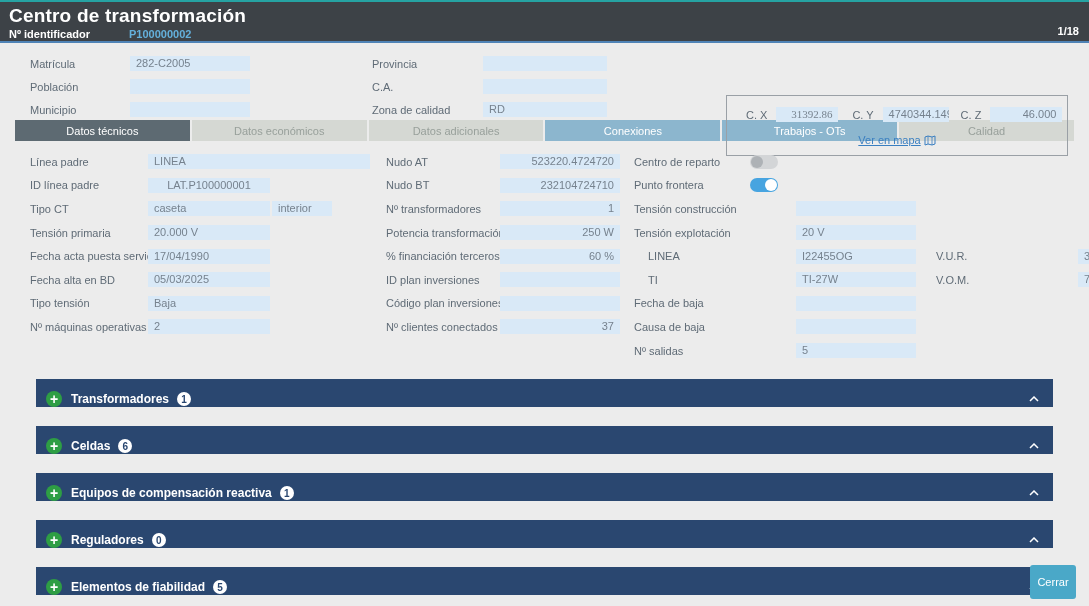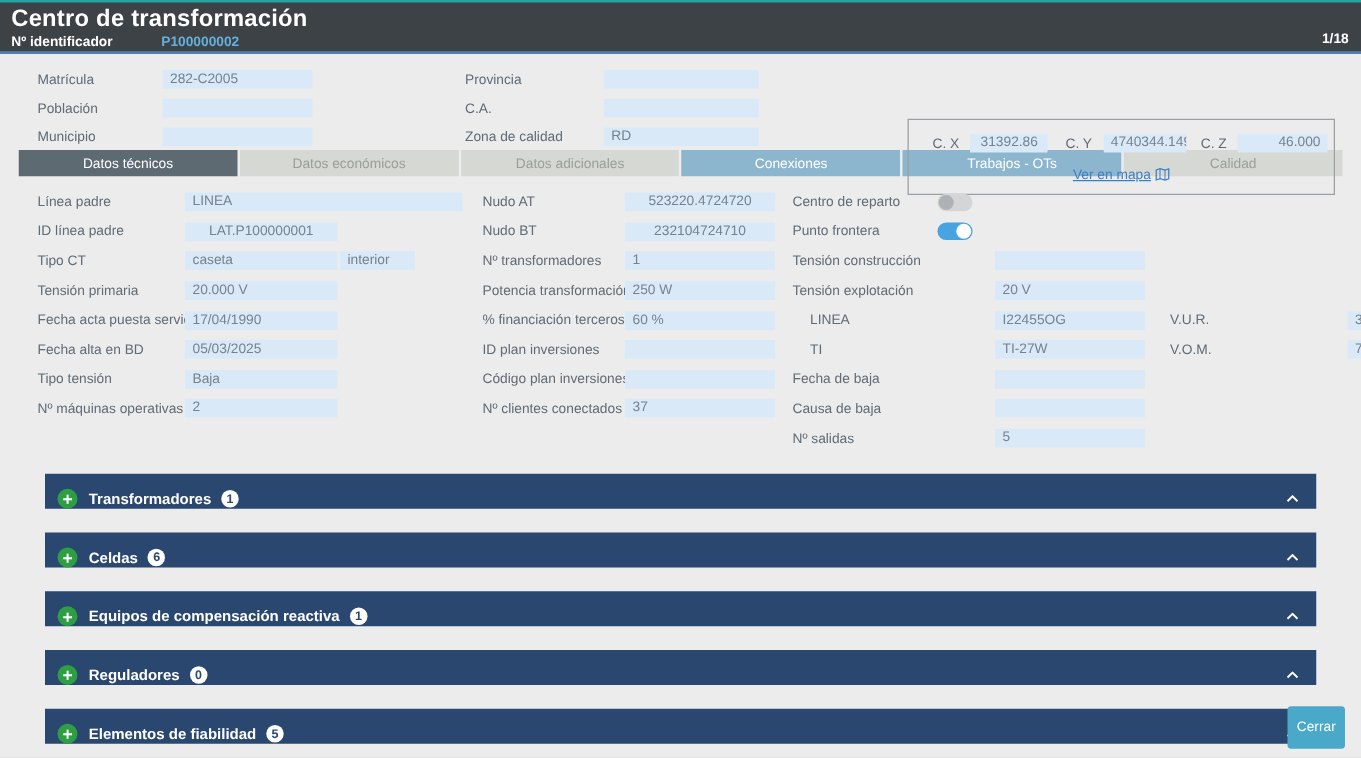--- a/index.html
+++ b/index.html
@@ -29,21 +29,21 @@
   .frow { display:flex; align-items:center; height:23px; }
   .fcol-a .lbl { width:100px; }
   .fcol-a .fld { width:120px; }
   .fcol-b .lbl { width:111px; }
   .fcol-b .fld { width:124px; }
 
   .coords-box { position:absolute; left:726px; top:6px; width:342px; height:61px;
                 border:1px solid #9aa0a6; border-radius:0;margin-top:46px; }
   .coords-row { display:flex; align-items:center; margin-top:11px; padding-left:19px; }
   .coords-row .lbl { margin-right:9px; }
-  .coord-x { width:62px; text-align:center; margin-right:14px; }
+  .coord-x { width:62px; text-align:right; margin-right:14px;font-family:Liberation Serif, serif; }
   .coord-y { width:66px; text-align:center; margin-right:12px; }
   .coord-z { width:72px; text-align:right; }
   .map-link-row { text-align:center; margin-top:8px; }
   .map-link { color:#3a7fc1; font-size:11px; text-decoration:underline; cursor:pointer; }
   .map-icon svg { vertical-align:-2px; margin-left:3px; }
 
   
   .tabs { display:flex; gap:2px; margin:0 15px; height:21px; }
   .tab { flex:1; display:flex; align-items:center; justify-content:center; font-size:11px; cursor:pointer; }
   .tab.default { background:#d5d8d3; color:#98a09b; }
@@ -54,21 +54,21 @@
   .form-area { display:flex; margin-top:9px; }
   .fc1 { width:375px; padding-left:30px; }
   .fc2 { width:335px; padding-left:16px; }
   .fc3 { flex:1; padding-left:14px; }
   .trow { display:flex; align-items:center; height:23.6px; }
   .fc1 .lbl { width:118px; }
   .fc1 .fld { width:122px; }
   .fc1 .fld.wide { width:222px; }
   .fc1 .fld.small2 { width:60px; margin-left:2px; }
   .fc2 .lbl { width:114px; }
-  .fc2 .fld { width:120px; }
+  .fc2 .fld { width:120px;text-align:right; }
   .fc3 .lbl { width:116px; }
   .fc3 .fld { width:120px;margin-left:46px; }
   .dlbl1 { width:94px; padding-left:14px; }
   .dfld1 { width:60px; }
   .dlbl2 { width:102px; padding-left:20px; }
   .dfld2 { width:62px; }
 
   .toggle { width:28px; height:14px; border-radius:7px; position:relative; cursor:pointer; }
   .toggle.off { background:#d3d5d7; }
   .toggle.off .knob { position:absolute; left:1px; top:1px; width:12px; height:12px; border-radius:50%; background:#aeb2b6; }

